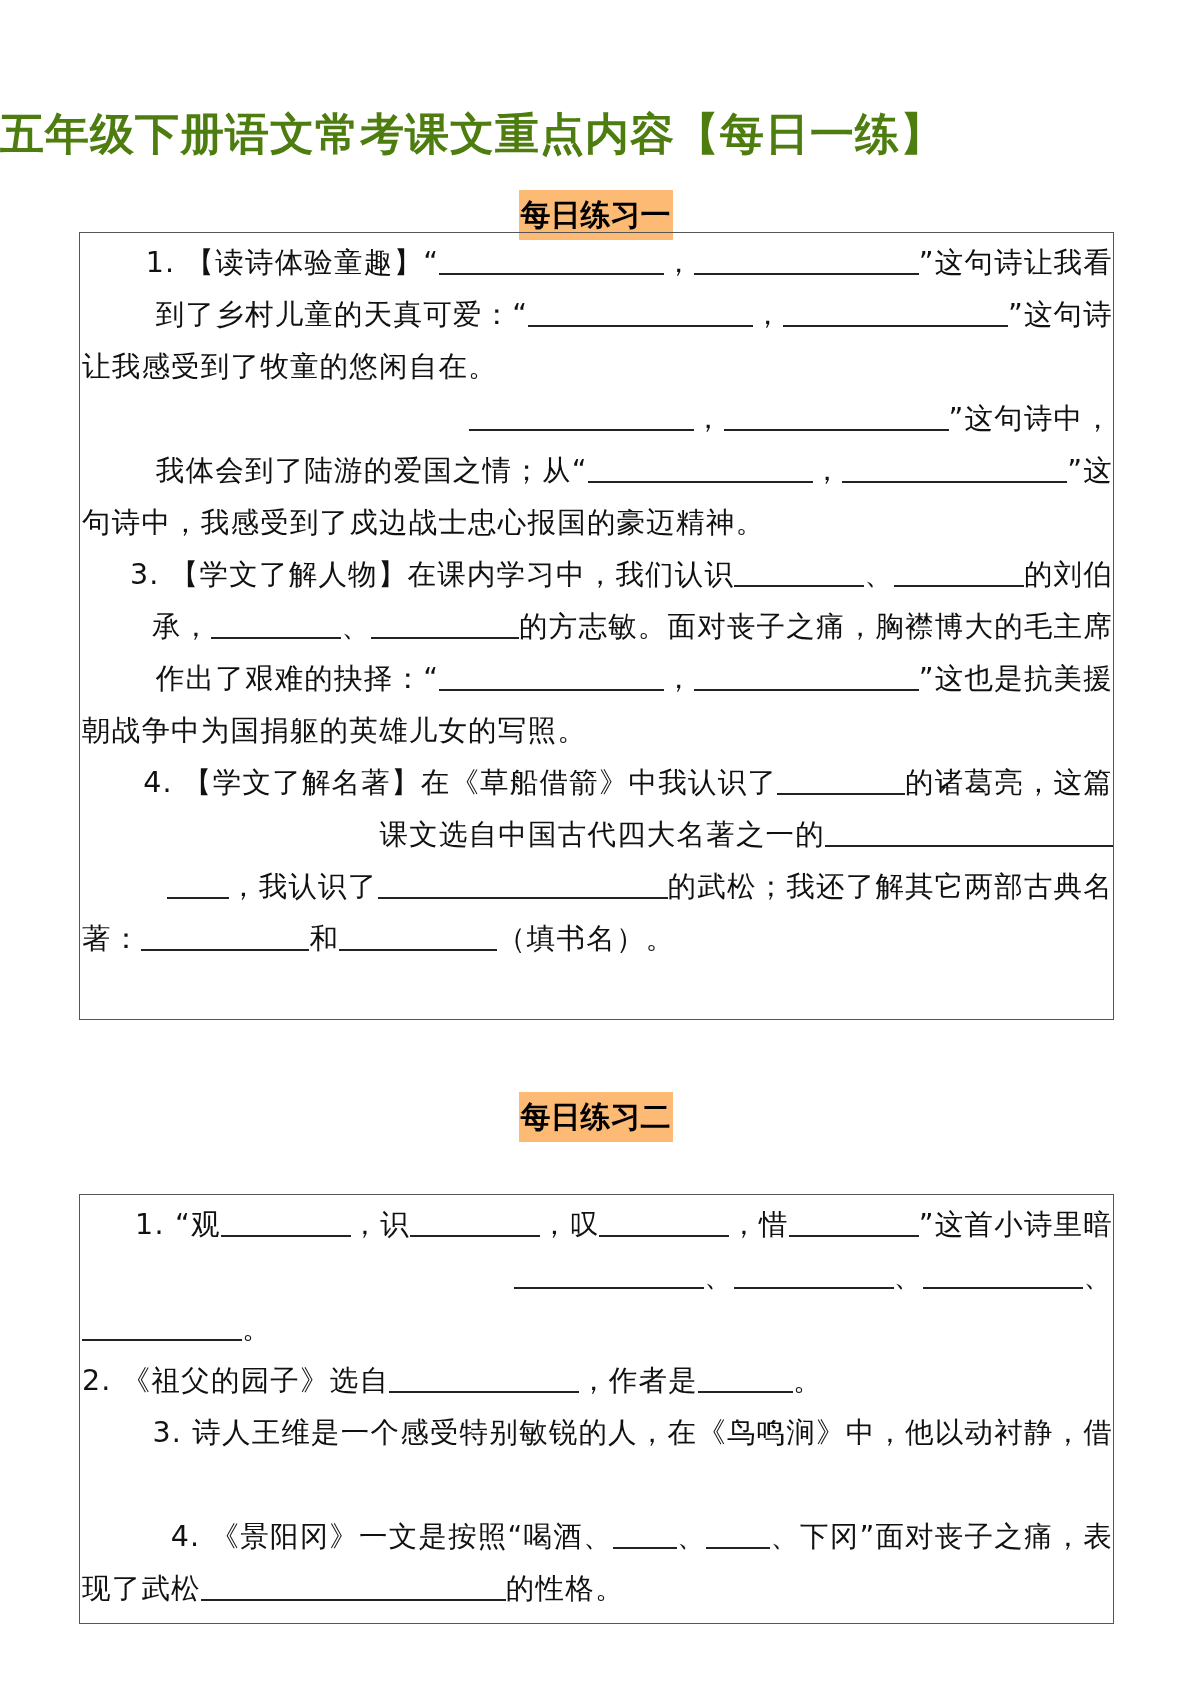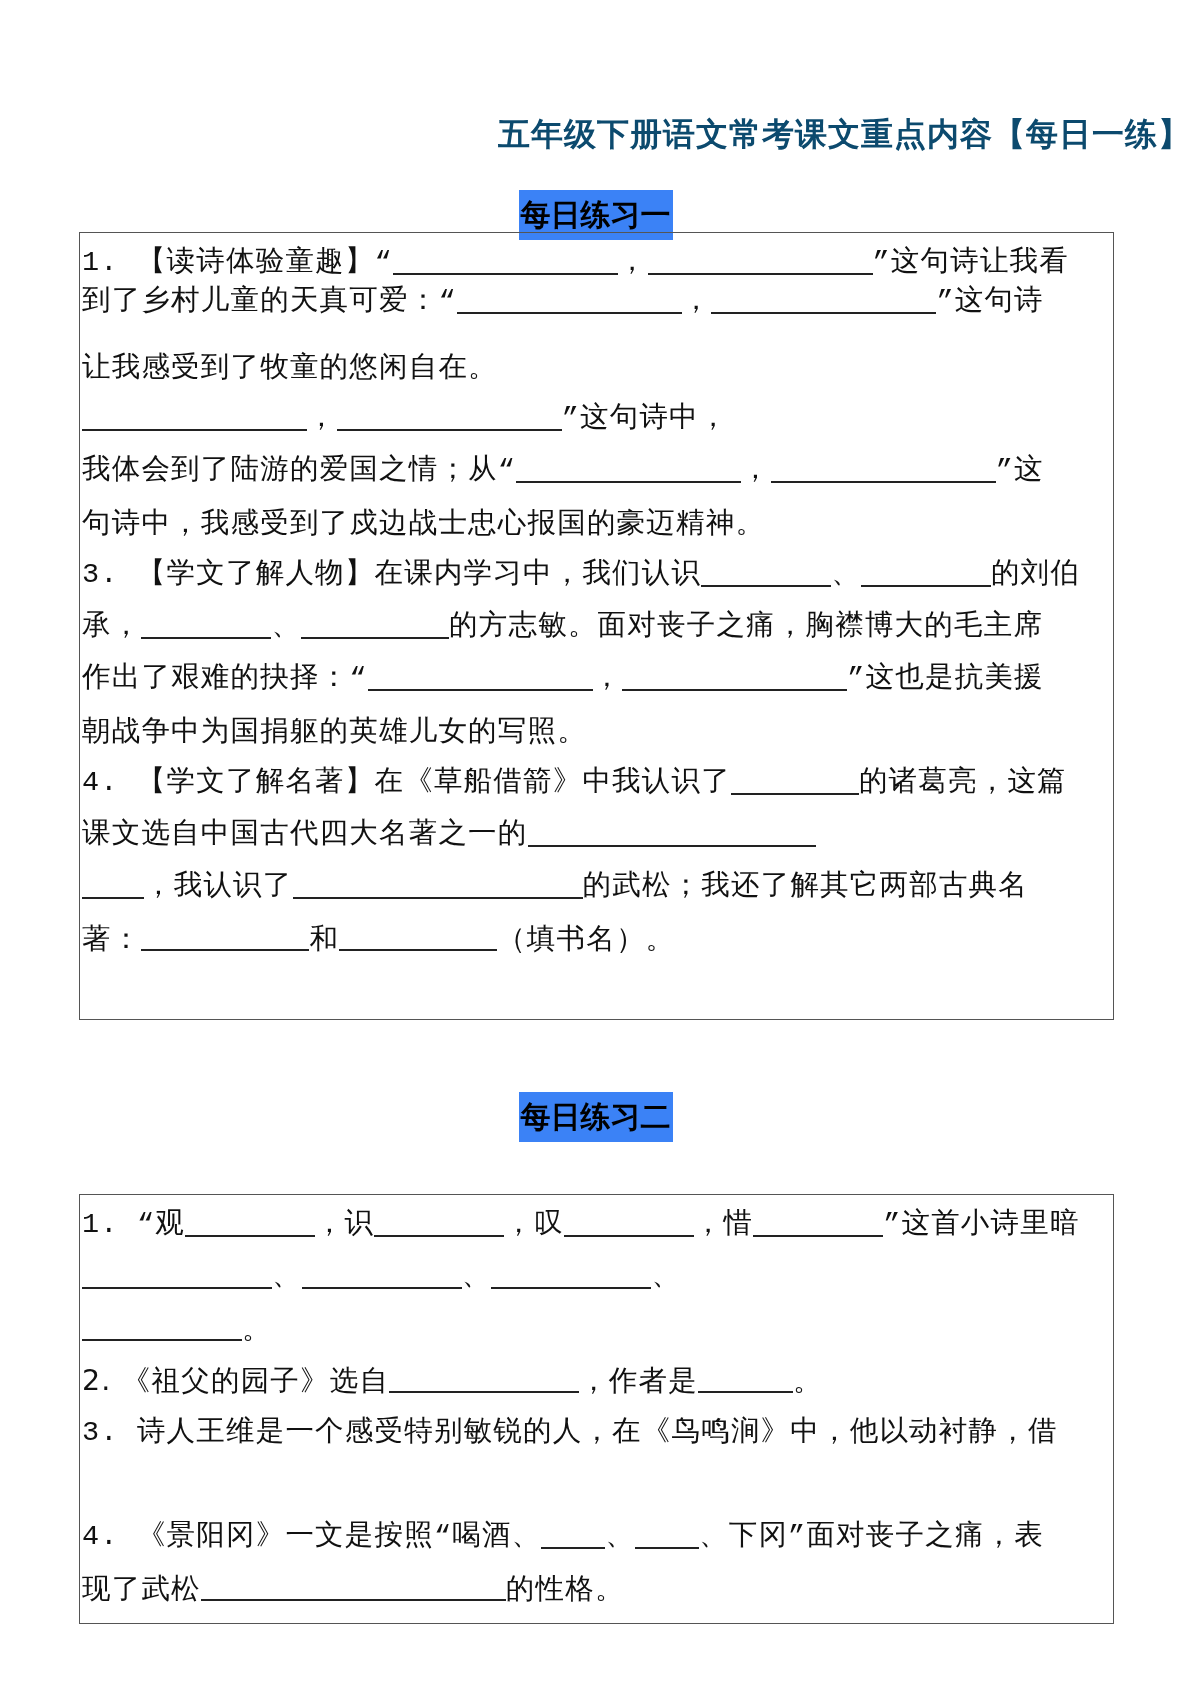--- a/index.html
+++ b/index.html
@@ -3,59 +3,59 @@
 <meta charset="utf-8">
 <style>
   html, body { margin: 0; padding: 0; background: #ffffff; }
   body {
     width: 1191px; height: 1684px; position: relative; overflow: hidden;
     font-family: "DejaVu Sans", "Liberation Sans", sans-serif;
     color: #111;
   }
   .title {
     position: absolute; left: 0; top: 104px; width: 1191px;
-    text-align: right; font-size: 32px; font-weight: bold; letter-spacing: 1px;
-    line-height: 60px; color: #0c4a6e;
+    text-align: left; font-size: 44px; font-weight: bold; letter-spacing: 1px;
+    line-height: 60px; color: #4d7c0f;
   }
   .section-label {
     position: absolute; left: 50%; transform: translateX(-50%);
-    background: #3b82f6; font-size: 30px; font-weight: bold; color: #000;
+    background: #fdba74; font-size: 30px; font-weight: bold; color: #000;
     height: 50px; line-height: 50px; padding: 0 2px; white-space: nowrap;
   }
   .box {
     position: absolute; left: 79px; width: 1035px;
     border: 1.5px solid #555; box-sizing: border-box;
   }
   .line {
     position: absolute; left: 2px; right: 0; height: 52px;
     font-size: 28.5px; line-height: 52px; white-space: nowrap;
     letter-spacing: 1.2px;
   }
-  .line.justify { display: flex; justify-content: flex-start; font-family: Liberation Mono, monospace; }
+  .line.justify { display: flex; justify-content: flex-end; }
   .seg { display: inline-block; }
   .blank {
     display: inline-block; border-bottom: 2px solid #222;
     height: 34px; vertical-align: top; margin-top: 2px;
   }
 </style>
 </head>
 <body>
 
 <div class="title">五年级下册语文常考课文重点内容【每日一练】</div>
 
 <div class="section-label" style="top:190px;">每日练习一</div>
 <div class="box" id="box0" style="top:232px; height:788px;">
     <div class="line justify" style="top: 4px;">
       <span class="seg">1. 【读诗体验童趣】“</span>
       <span class="blank" style="width: 225px;"></span>
       <span class="seg">，</span>
       <span class="blank" style="width: 225px;"></span>
       <span class="seg">”这句诗让我看</span>
     </div>
-    <div class="line justify" style="top: 43px;">
+    <div class="line justify" style="top: 56px;">
       <span class="seg">到了乡村儿童的天真可爱：“</span>
       <span class="blank" style="width: 225px;"></span>
       <span class="seg">，</span>
       <span class="blank" style="width: 225px;"></span>
       <span class="seg">”这句诗</span>
     </div>
     <div class="line" style="top: 108px;"><span class="seg">让我感受到了牧童的悠闲自在。</span></div>
     <div class="line justify" style="top: 160px;">
       <span class="blank" style="width: 225px;"></span>
       <span class="seg">，</span>

